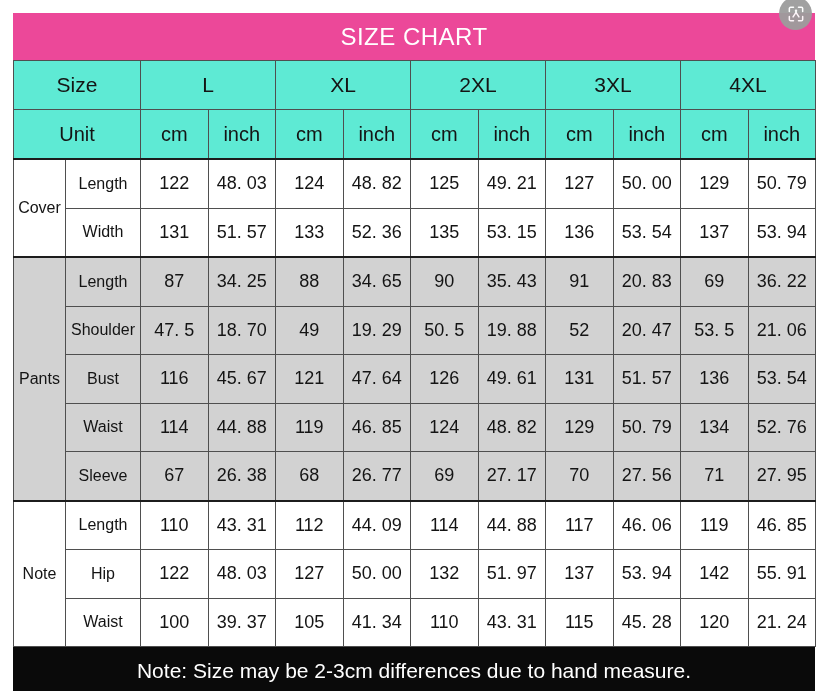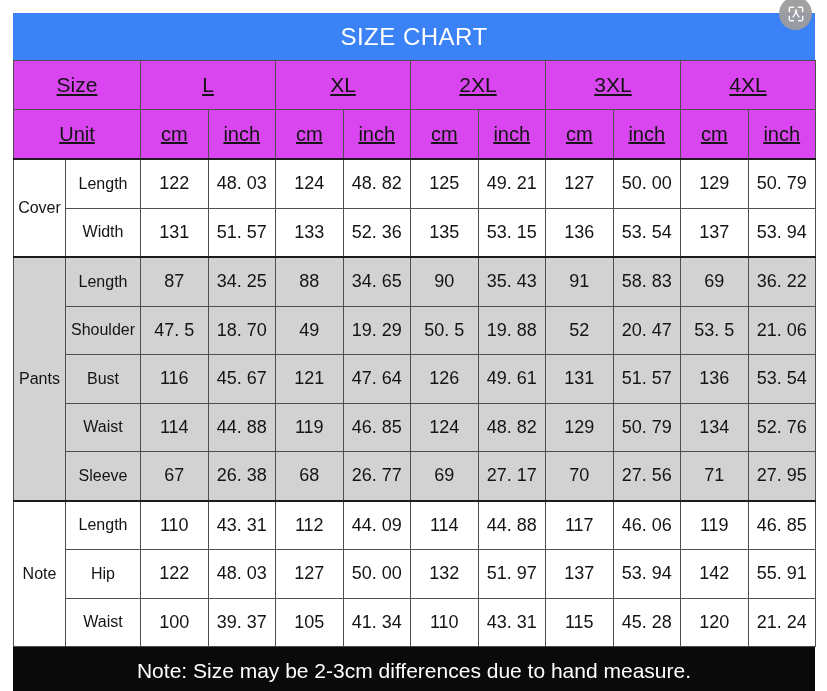--- a/index.html
+++ b/index.html
@@ -6,36 +6,36 @@
   body {
     width: 827px; height: 691px;
     background: #ffffff;
     font-family: "Liberation Sans", "DejaVu Sans", sans-serif;
     position: relative;
     overflow: hidden;
   }
   .sheet { position: absolute; left: 13px; top: 13px; width: 802px; }
 
   .title-bar {
-    height: 47px; background: #3b82f6; color: #ffffff;
+    height: 47px; background: #ec4899; color: #ffffff;
     display: flex; align-items: center; justify-content: center;
     font-size: 24px; letter-spacing: 0.5px;
   }
 
   table.size-table {
     border-collapse: collapse; table-layout: fixed;
     width: 802px; border: 1px solid #3d3d3d;
   }
   table.size-table td {
     border: 1px solid #4f4f4f;
     text-align: center; vertical-align: middle;
     color: #141414; padding: 0; overflow: hidden;
     white-space: nowrap;
   }
-  thead td { height: 48px; background: #d946ef; font-size: 21px; text-decoration: underline; }
+  thead td { height: 48px; background: #5eead4; font-size: 21px; }
   thead tr.units-row td { font-size: 20px; }
   tbody td { height: 47.5px; font-size: 18px; background: #ffffff; }
   tbody tr.shaded td { background: #d2d2d2; }
   tbody td.row-label { font-size: 16px; text-align: center; }
   tbody td.sec-label { font-size: 16px; }
   tbody tr.section-start td { border-top: 2px solid #1c1c1c; }
   td.gs { border-left: 2px solid #3a3a3a; }
 
   .note-bar {
     height: 48px; background: #0a0a0a; color: #ffffff;
@@ -141,21 +141,21 @@
         <tr class="shaded section-start">
           <td class="sec-label" rowspan="5">Pants</td>
           <td class="row-label">Length</td>
           <td class="gs">87</td>
           <td>34. 25</td>
           <td class="gs">88</td>
           <td>34. 65</td>
           <td class="gs">90</td>
           <td>35. 43</td>
           <td class="gs">91</td>
-          <td>58. 83</td>
+          <td>20. 83</td>
           <td class="gs">69</td>
           <td>36. 22</td>
         </tr>
         <tr class="shaded">
           <td class="row-label">Shoulder</td>
           <td class="gs">47. 5</td>
           <td>18. 70</td>
           <td class="gs">49</td>
           <td>19. 29</td>
           <td class="gs">50. 5</td>

